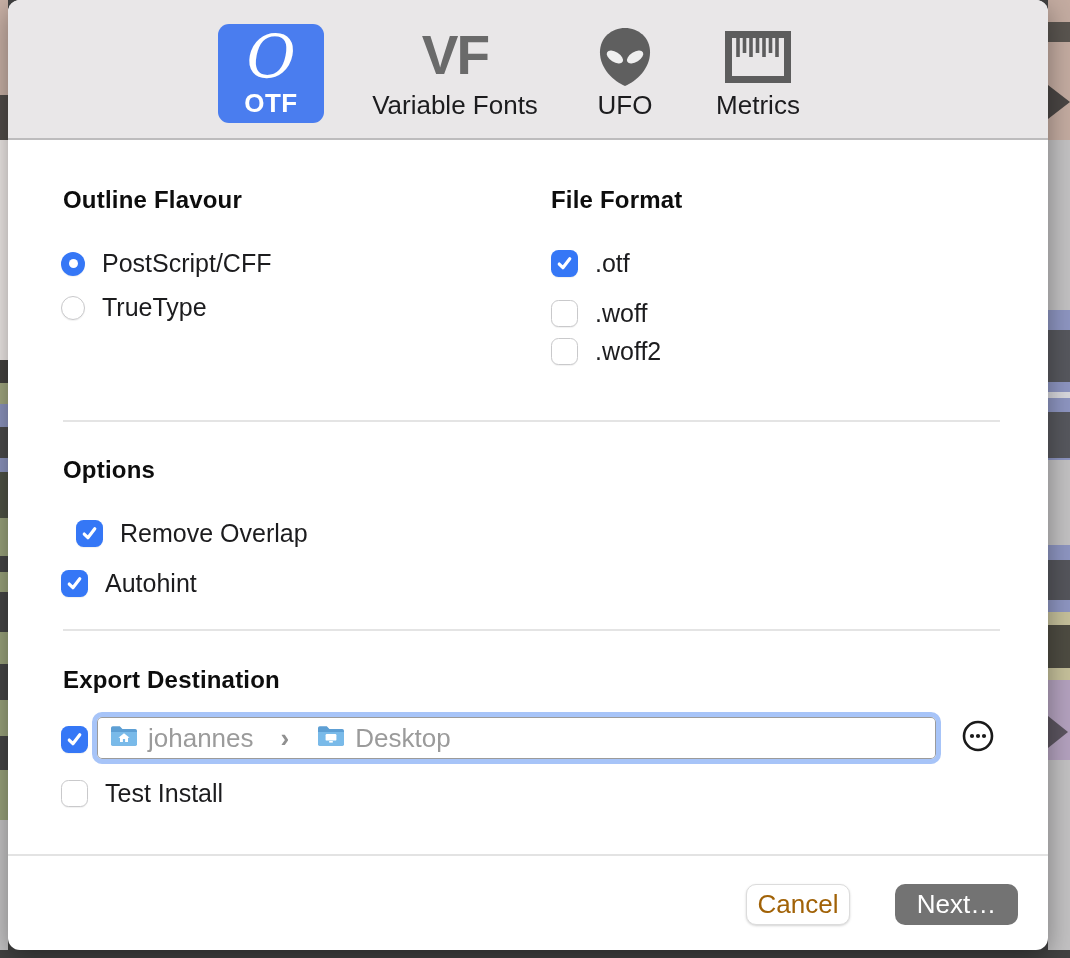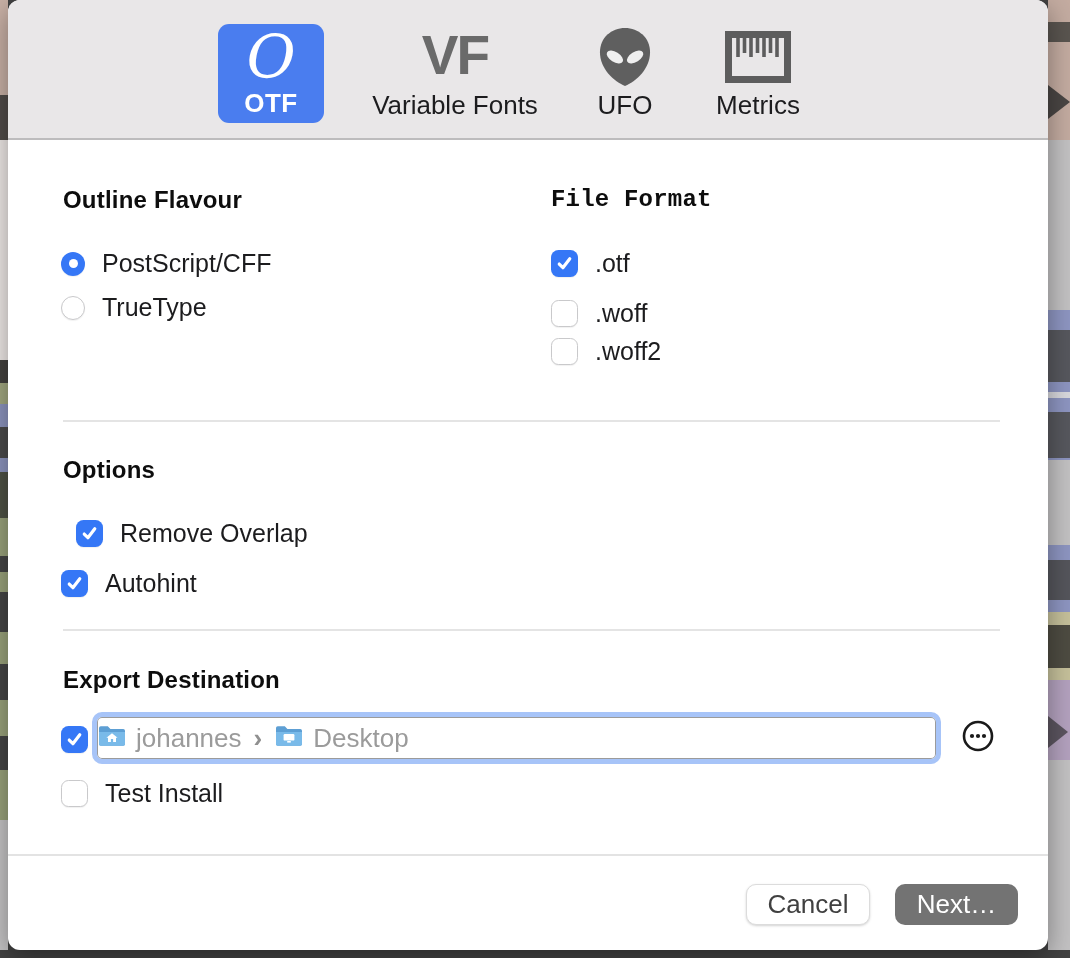--- a/index.html
+++ b/index.html
@@ -80,35 +80,35 @@
       background:#fff;border:1.5px solid #c9c9cb;box-shadow:0 1px 1px rgba(0,0,0,.06);position:relative;}
   .radio.selected{background:#3577f6;border:none;}
   .radio.selected::after{content:"";position:absolute;left:50%;top:50%;width:9px;height:9px;
       margin:-4.5px 0 0 -4.5px;border-radius:50%;background:#fff;}
 
   
   .path-control{
     position:absolute;left:84px;top:712px;width:849px;height:52px;box-sizing:border-box;
     border:5px solid #a7c4f8;border-radius:10px;background:#fff;
     box-shadow:inset 0 0 0 1px #9b9b9b;
-    display:flex;align-items:center;padding:0 0;gap:11px;overflow:hidden;
+    display:flex;align-items:center;padding:0 12px;gap:26px;overflow:hidden;
   }
   .path-seg{display:flex;align-items:center;gap:9px;}
   .path-text{font-size:26px;color:#9b9b9b;white-space:nowrap;}
   .path-sep{font-size:26px;color:#909090;font-weight:600;margin:0 1px;}
 
   .ellipsis-btn{position:absolute;left:952px;top:719px;width:36px;height:36px;
     display:flex;align-items:center;justify-content:center;background:transparent;border:none;padding:0;}
 
   
   .footer-divider{position:absolute;left:0;top:854px;width:1040px;height:2px;background:#e3e3e3;}
   .btn{position:absolute;top:884px;height:41px;border-radius:10px;font-size:26px;
        display:flex;align-items:center;justify-content:center;box-sizing:border-box;
        font-family:"Liberation Sans",sans-serif;border:none;}
-  .btn-cancel{left:738px;width:124px;background:#fff;color:#404040;
+  .btn-cancel{left:738px;width:104px;background:#fff;color:#a16207;
        border:1px solid #dcdcdc;box-shadow:0 1px 2.5px rgba(0,0,0,.18);}
   .btn-next{left:887px;width:123px;background:#737373;color:#fff;}
 </style>
 </head>
 <body>
 
 <div class="screen">
 
   <div class="edge edge-left"></div>
   <div class="edge edge-right">
@@ -169,21 +169,21 @@
 
     <div class="row" style="left:53px;top:249px;">
       <span class="radio selected"></span>
       <span class="lbl">PostScript/CFF</span>
     </div>
     <div class="row" style="left:53px;top:293px;">
       <span class="radio"></span>
       <span class="lbl">TrueType</span>
     </div>
 
-    <div class="h2" style="left:543px;top:186px;font-family:Liberation Mono, monospace;">File Format</div>
+    <div class="h2" style="left:543px;top:186px;">File Format</div>
 
     <div class="row" style="left:543px;top:249px;">
       <span class="cb checked">
         <svg viewBox="0 0 18 18" width="19" height="19">
             <path d="M4 9.5 L7.5 13 L14 4.5" stroke="#fff" stroke-width="3" fill="none" stroke-linecap="round" stroke-linejoin="round"></path>
           </svg>
       </span>
       <span class="lbl">.otf</span>
     </div>
     <div class="row" style="left:543px;top:299px;">

